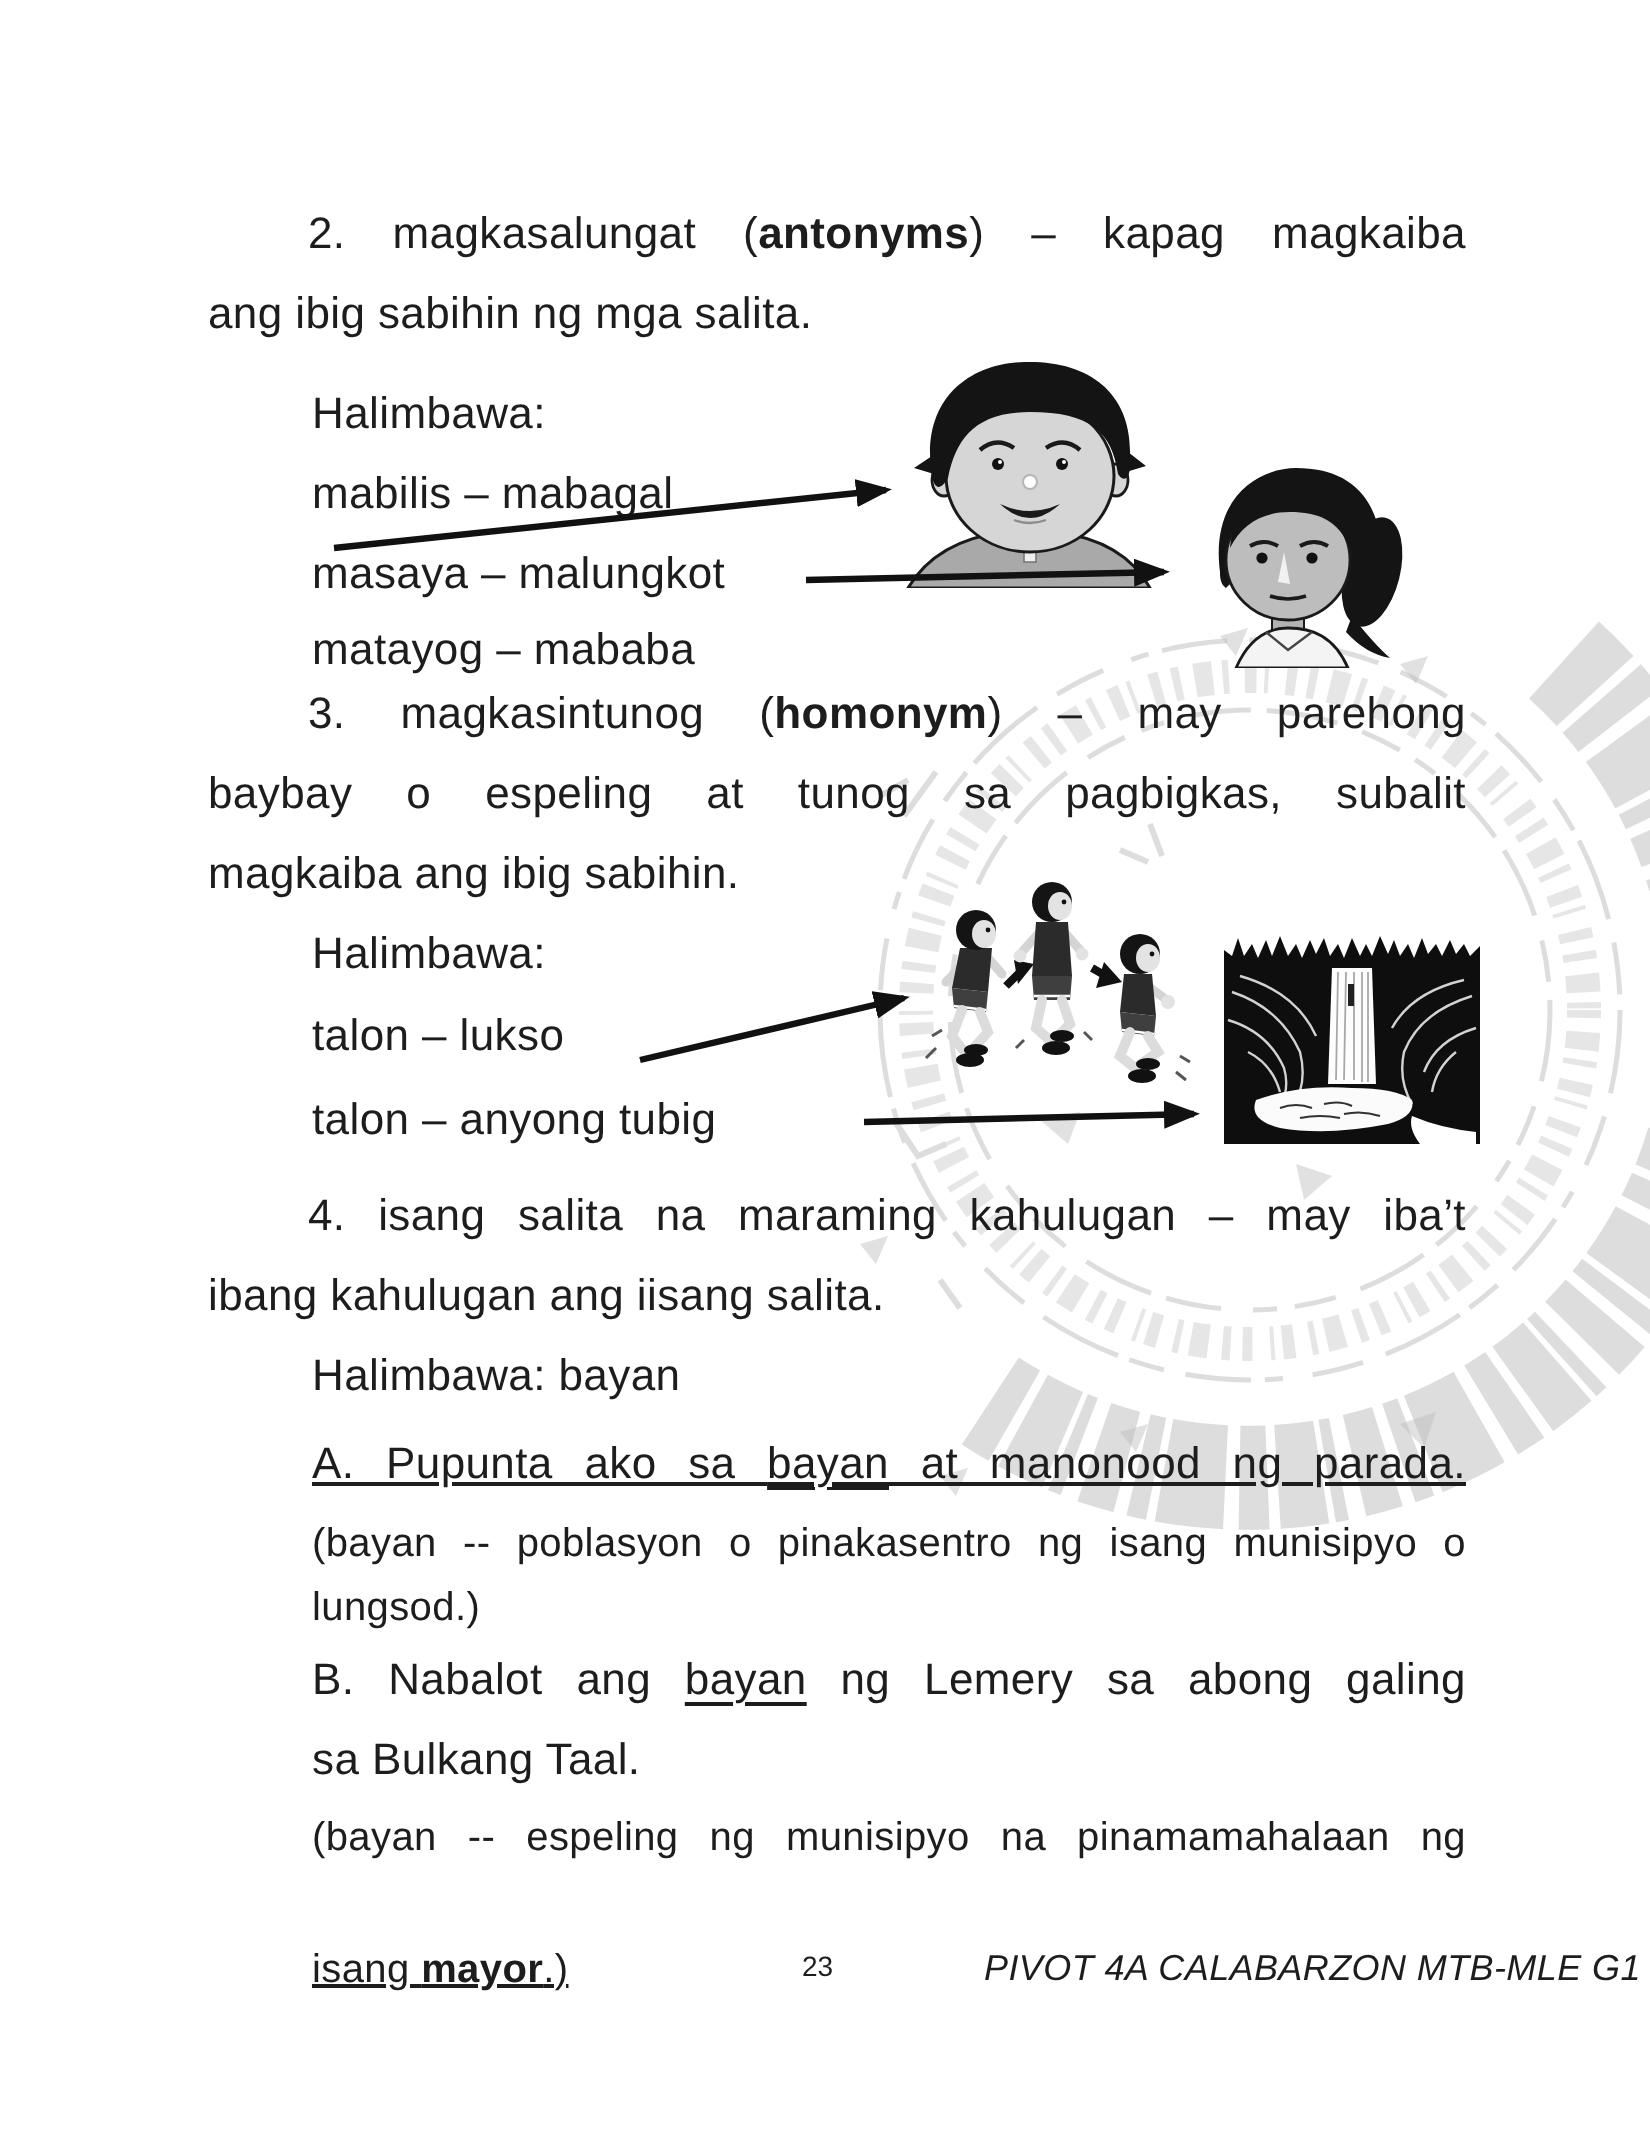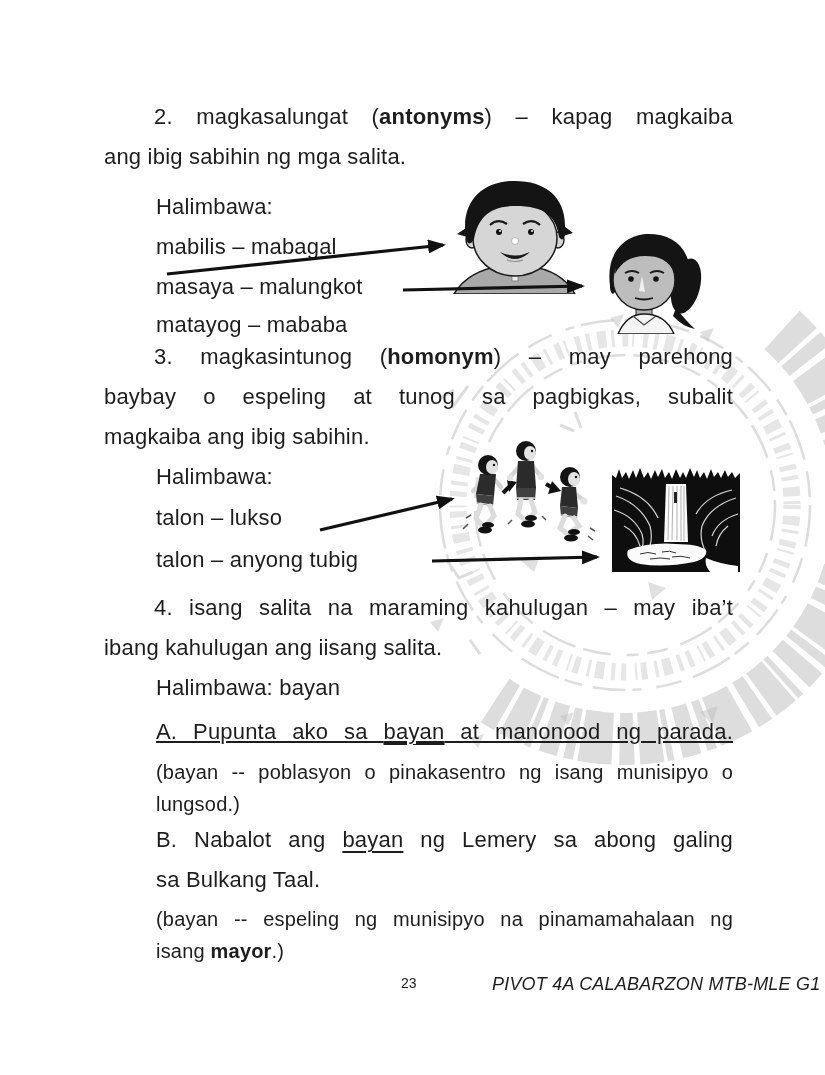--- a/index.html
+++ b/index.html
@@ -199,21 +199,21 @@
       <div class="tline" style="left: 156px; top: 545px;"><span>talon – anyong tubig</span></div>
       <div class="tline just" style="left: 104px; top: 593px; width: 629px; text-indent: 50px;"><span>4. isang salita na maraming kahulugan – may iba’t</span></div>
       <div class="tline" style="left: 104px; top: 633px;"><span>ibang kahulugan ang iisang salita.</span></div>
       <div class="tline" style="left: 156px; top: 673px;"><span>Halimbawa: bayan</span></div>
       <div class="tline just" style="left: 156px; top: 717px; width: 577px; text-decoration: underline;"><span>A. Pupunta ako sa </span><span class="u">bayan</span><span> at manonood ng parada.</span></div>
       <div class="tline just small" style="left: 156px; top: 758px; width: 577px;"><span>(bayan -- poblasyon o pinakasentro ng isang munisipyo o</span></div>
       <div class="tline small" style="left: 156px; top: 790px;"><span>lungsod.)</span></div>
       <div class="tline just" style="left: 156px; top: 825px; width: 577px;"><span>B. Nabalot ang </span><span class="u">bayan</span><span> ng Lemery sa abong galing</span></div>
       <div class="tline" style="left: 156px; top: 865px;"><span>sa Bulkang Taal.</span></div>
       <div class="tline just small" style="left: 156px; top: 905px; width: 577px;"><span>(bayan -- espeling ng munisipyo na pinamamahalaan ng</span></div>
-      <div class="tline small" style="left: 156px; top: 937px;"><span>isang </span><span class="b">mayor</span><span>.)</span></div>
+      <div class="tline small" style="left: 156px; top: 971px; text-decoration: underline;"><span>isang </span><span class="b">mayor</span><span>.)</span></div>
     </div>
 
   <svg id="arrow-svg" class="layer" width="825" height="1075" viewBox="0 0 825 1075">
     <defs>
       <marker id="ah" markerUnits="userSpaceOnUse" markerWidth="18" markerHeight="14" refX="15" refY="7" orient="auto" viewBox="0 0 18 14">
         <path d="M0,0 L18,7 L0,14 Z" fill="#111"></path>
       </marker>
     </defs>
   <line x1="167" y1="274" x2="443" y2="245" stroke="#111" stroke-width="3.2" marker-end="url(#ah)"></line>
       <line x1="403" y1="290" x2="582" y2="286" stroke="#111" stroke-width="3.2" marker-end="url(#ah)"></line>

